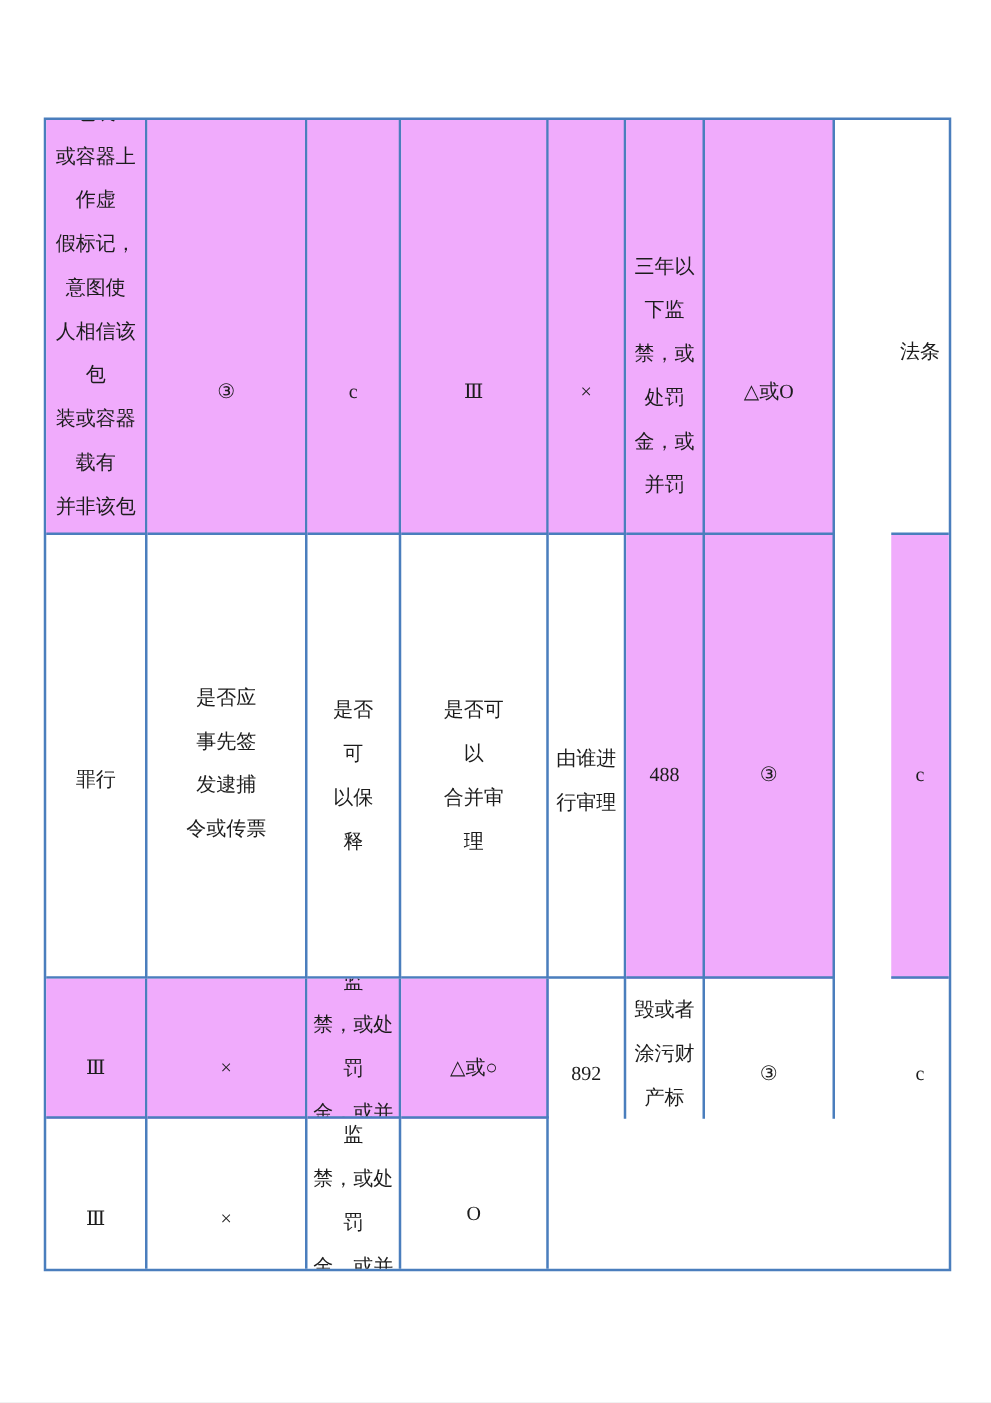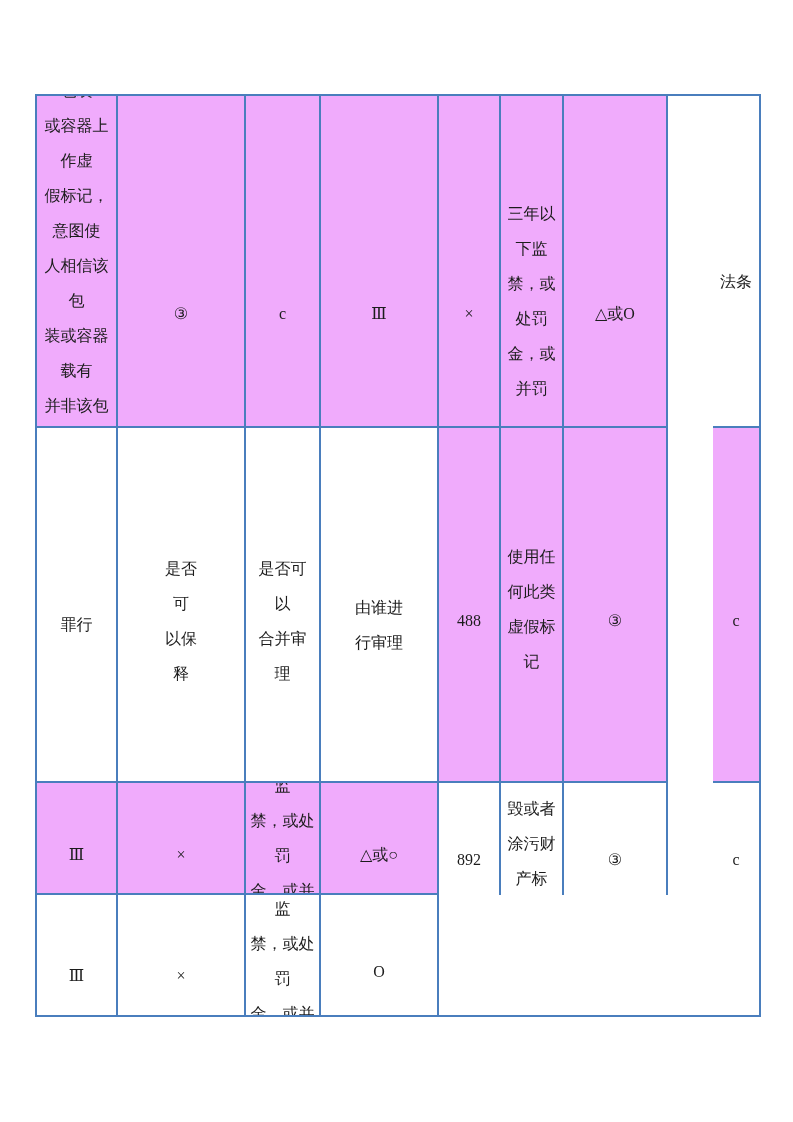--- a/index.html
+++ b/index.html
@@ -91,42 +91,44 @@
         <span class="ct dy52">△或O</span>
       </div>
 
     <div class="cell">
         <span class="ct dy20">法条</span>
       </div>
     <div class="cell">
         <span class="ct dy20">罪行</span>
       </div>
     <div class="cell">
+        <span class="ct dy6">是否应
+事先签
+发逮捕
+令或传票</span>
+      </div>
+    <div class="cell">
         <span class="ct dy16">是否
 可
 以保
 释</span>
       </div>
     <div class="cell">
         <span class="ct dy16">是否可
 以
 合并审
 理</span>
       </div>
     <div class="cell">
         <span class="ct dy20">由谁进
 行审理</span>
       </div>
 
     <div class="cell blue">
         <span class="ct dy16">488</span>
-      </div>
-    <div class="cell blue">
-        <span class="ct dy4">使用任何此类
-虚假标记</span>
       </div>
     <div class="cell blue">
         <span class="ct dy16">③</span>
       </div>
     <div class="cell blue">
         <span class="ct dy16">c</span>
       </div>
     <div class="cell blue">
         <span class="ct dy16">Ⅲ</span>
       </div>

